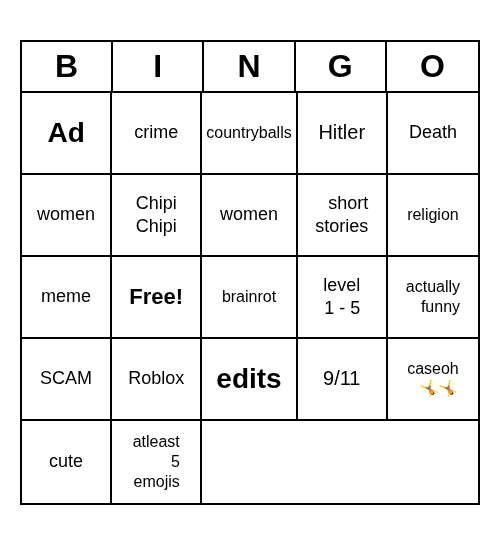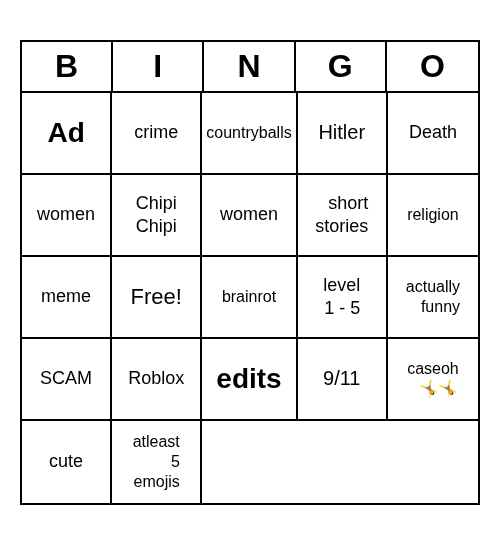--- a/index.html
+++ b/index.html
@@ -53,21 +53,21 @@
     }
     .cell:nth-child(n+21) {
       border-bottom: none;
     }
     .cell.large { font-size: 20px; font-weight: normal; }
     .cell.xlarge { font-size: 28px; font-weight: bold; }
     .cell.medium { font-size: 18px; }
     .cell.small { font-size: 16px; }
     .cell.free {
       font-size: 22px;
-      font-weight: normal;
+      font-weight: bold;
     }
   </style>
 </head>
 <body>
 
 <div class="bingo-card">
   <div class="header-row">
   <div class="header-cell">B</div>
       <div class="header-cell">I</div>
       <div class="header-cell">N</div>

